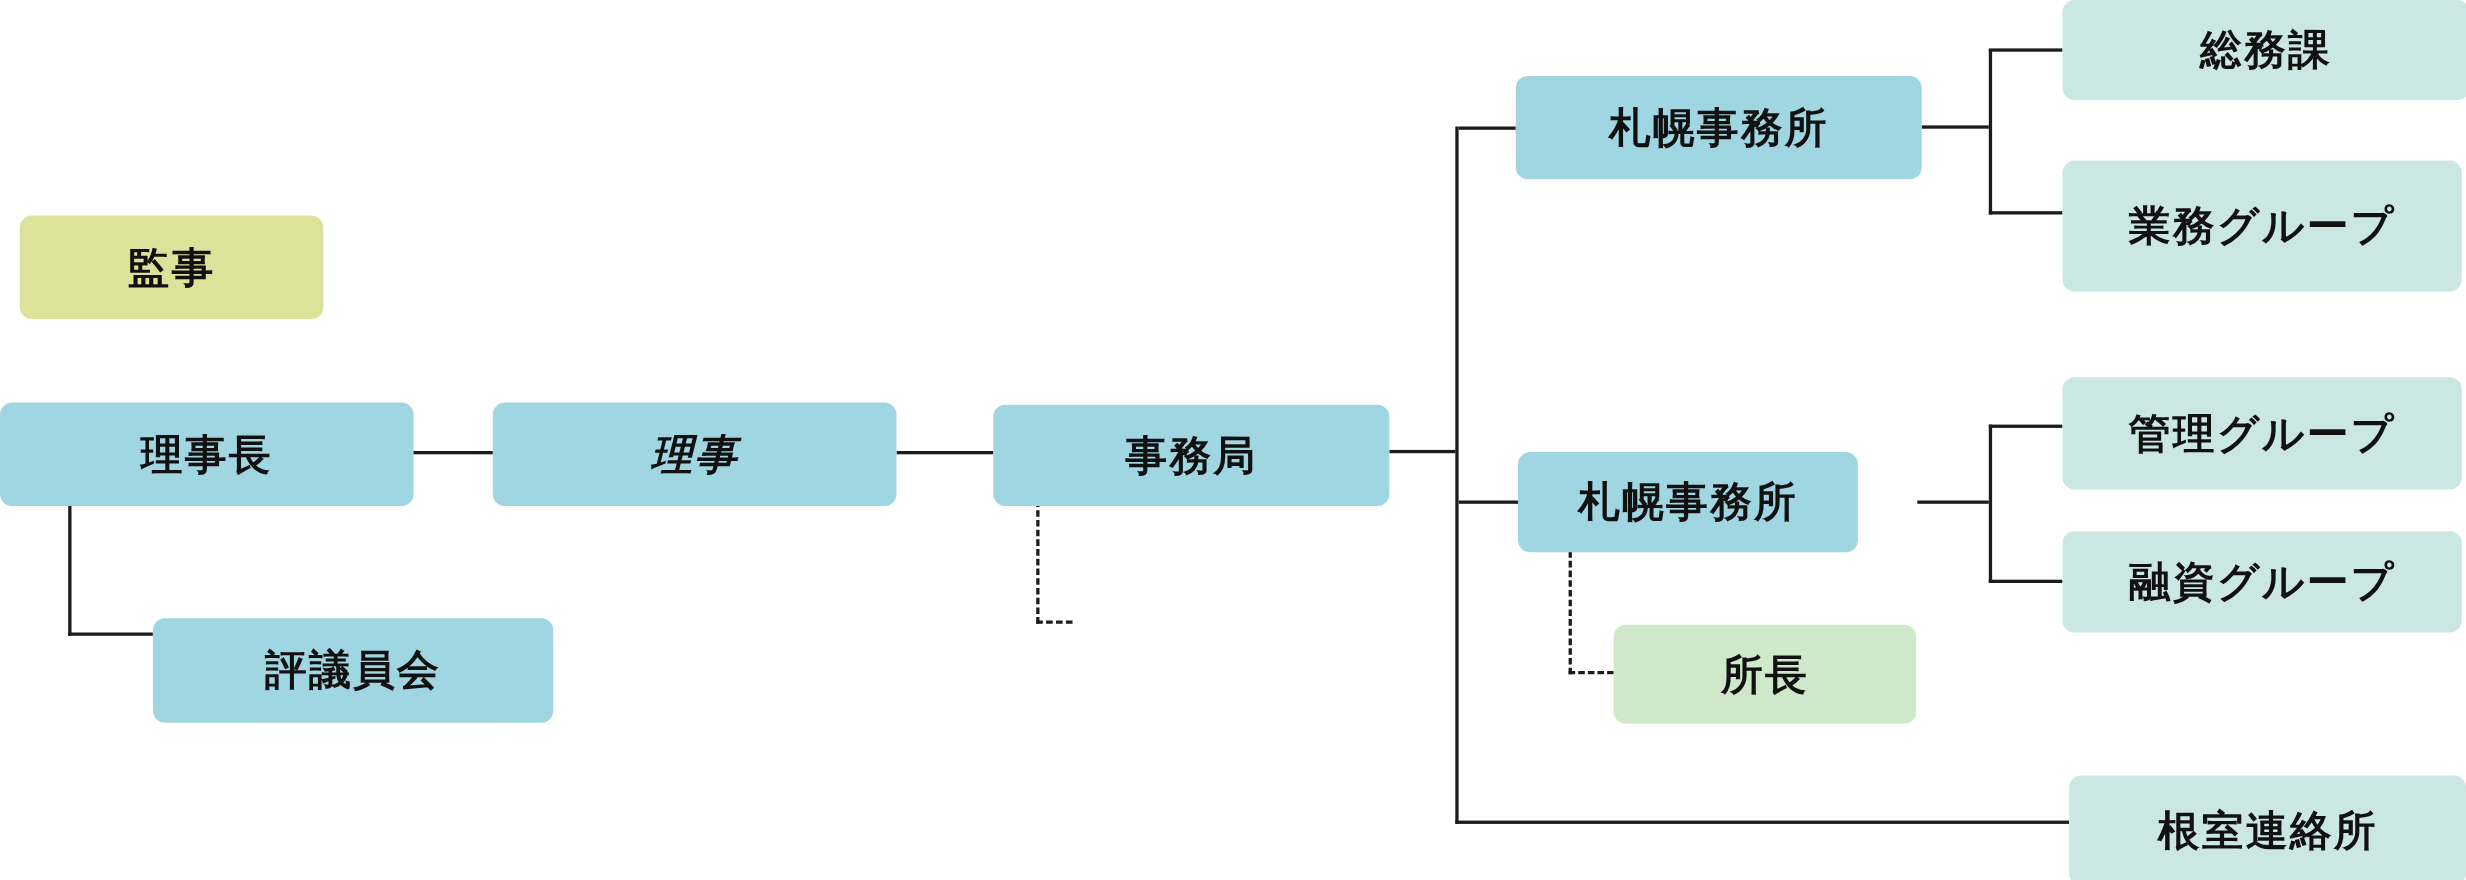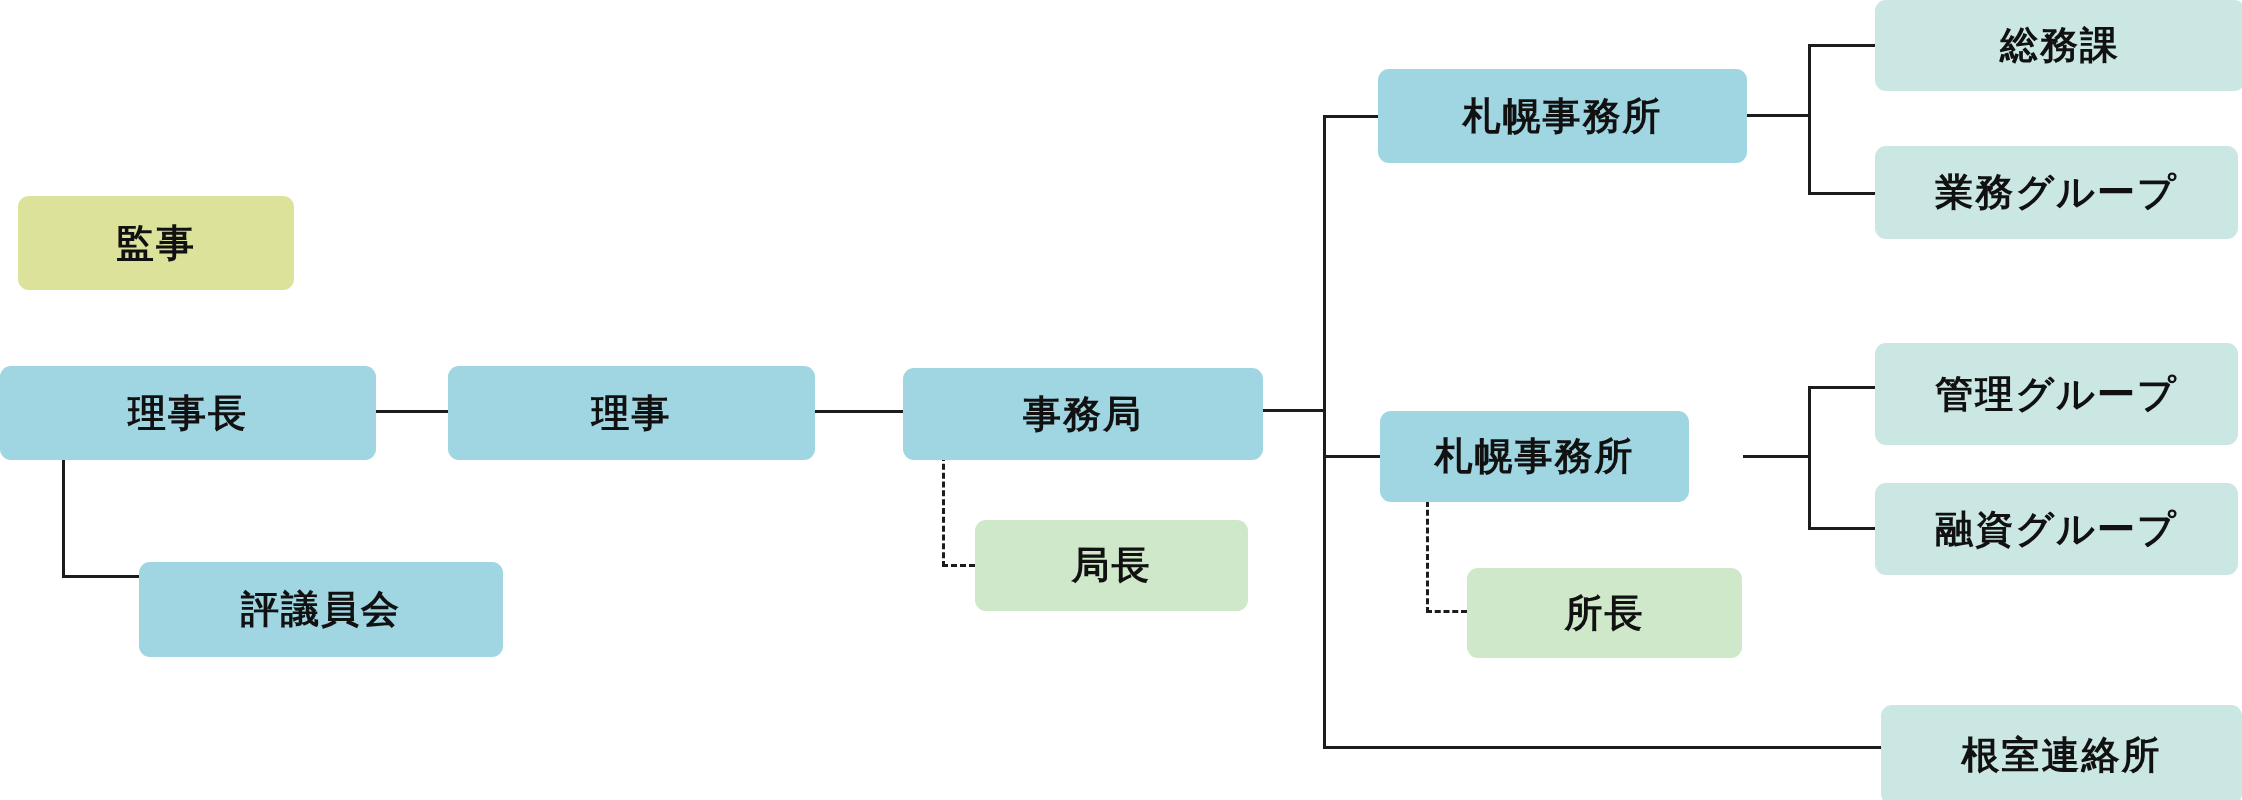--- a/index.html
+++ b/index.html
@@ -69,35 +69,34 @@
 
   <div class="conn dash-v" style="left:942px; top:455px; height:112px;"></div>
   <div class="conn dash-h" style="left:942px; top:564px; width:33px;"></div>
   <div class="conn dash-v" style="left:1426px; top:501px; height:112px;"></div>
   <div class="conn dash-h" style="left:1426px; top:610px; width:41px;"></div>
 
   <div class="node audit" style="left:18px; top:196px; width:276px; height:94px;">監事</div>
 
   <div class="node primary" style="left:0px; top:366px; width:376px; height:94px;">理事長</div>
 
-  <div class="node primary" style="left:448px; top:366px; width:367px; height:94px;">理事</div>
+  <div class="node primary" style="left:448px; top:366px; width:367px; height:94px;font-style:italic;">理事</div>
 
   <div class="node primary" style="left:903px; top:368px; width:360px; height:92px;">事務局</div>
 
   <div class="node primary" style="left:139px; top:530px; width:364px; height:95px;margin-top:32px;">評議員会</div>
 
-  <div class="node chief" style="left:975px; top:520px; width:273px; height:91px;">局長</div>
 
   <div class="node primary" style="left:1378px; top:69px; width:369px; height:94px;">札幌事務所</div>
 
   <div class="node primary" style="left:1380px; top:411px; width:309px; height:91px;">札幌事務所</div>
 
   <div class="node sub" style="left:1875px; top:0px; width:370px; height:91px;">総務課</div>
 
-  <div class="node sub" style="left:1875px; top:146px; width:363px; height:93px;">業務グループ</div>
+  <div class="node sub" style="left:1875px; top:146px; width:363px; height:119px;">業務グループ</div>
 
   <div class="node sub" style="left:1875px; top:343px; width:363px; height:102px;">管理グループ</div>
 
   <div class="node sub" style="left:1875px; top:483px; width:363px; height:92px;">融資グループ</div>
 
   <div class="node chief" style="left:1467px; top:568px; width:275px; height:90px;">所長</div>
 
   <div class="node sub" style="left:1881px; top:705px; width:361px; height:100px;">根室連絡所</div>
 
 </div>

